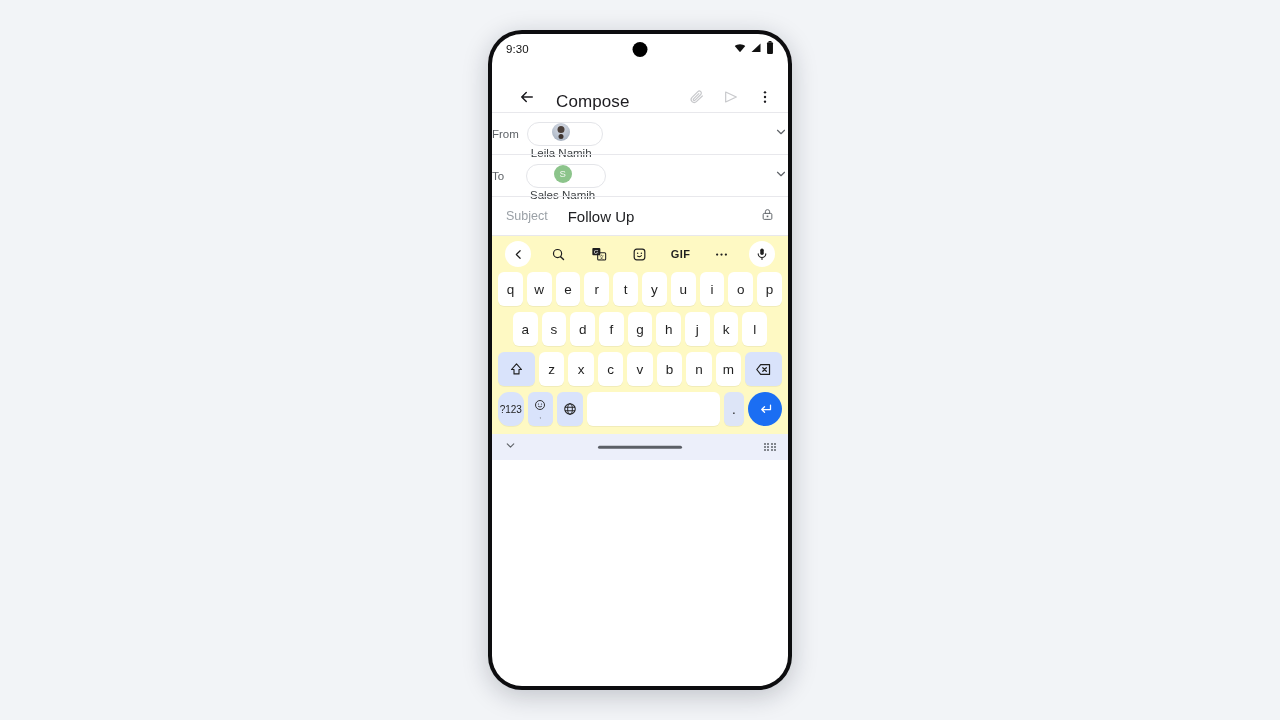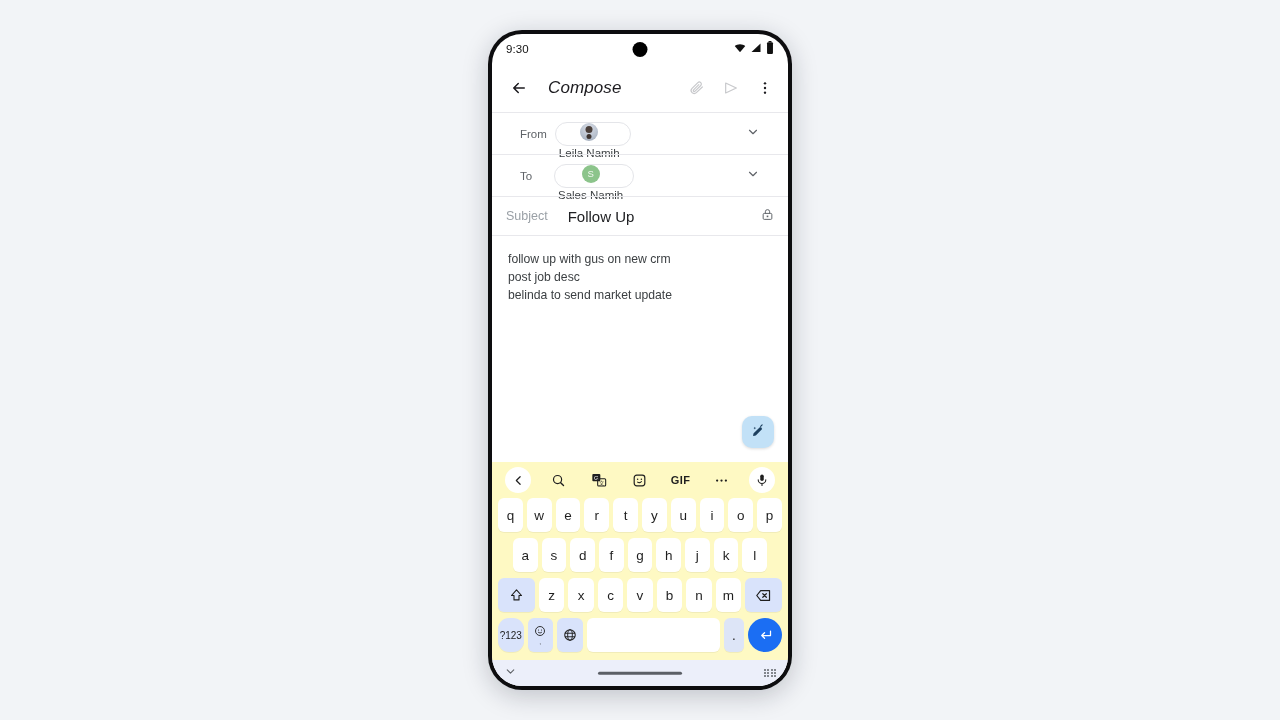--- a/index.html
+++ b/index.html
@@ -46,43 +46,42 @@
     width: 15px; height: 15px; border-radius: 50%;
     background: #000;
   }
   .status-icons {
     margin-left: auto; display: flex; align-items: center; gap: 4px;
   }
 
   
   .appbar {
     height: 48px; flex: none;
-    display: flex; align-items: center;
-    padding: 0 8px 0 12px;
+    display: flex; align-items: flex-end;
+    padding: 0 8px 0 20px;
     gap: 10px;
-    font-style: italic;
   }
   .appbar-title {
     font-size: 17px; color: #1c1b1f; letter-spacing: .1px;
     margin-left: 4px;
   }
   .appbar-actions {
     margin-left: auto; display: flex; align-items: center; gap: 4px;
   }
   .icon-btn {
     width: 30px; height: 30px;
     display: flex; align-items: center; justify-content: center;
     border-radius: 50%;
     background: none; border: none; cursor: pointer;
   }
 
   
   .field-row {
     display: flex; align-items: center;
-    padding: 0 28px;
+    padding: 0 0;
     height: 42px; flex: none;
     border-top: 1px solid #e8e8ec;
     gap: 8px;
   }
   .field-label {
     font-size: 11.5px; color: #5f6368; min-width: 26px;
   }
   .chip {
     display: inline-flex; align-items: center;
     gap: 6px;
@@ -308,33 +307,20 @@
         <span class="subject-value">Follow Up</span>
         <span class="subject-lock">
           <svg width="13" height="13" viewBox="0 0 24 24">
               <rect x="4" y="10" width="16" height="11" rx="2" fill="none" stroke="#5f6368" stroke-width="1.8"></rect>
               <path d="M8 10V7a4 4 0 0 1 8 0v3" fill="none" stroke="#5f6368" stroke-width="1.8"></path>
               <rect x="10.5" y="14" width="3" height="3" fill="#5f6368"></rect>
             </svg>
         </span>
       </div>
 
-      <div class="body-area">
-        <div class="body-line">follow up with gus on new crm</div>
-        <div class="body-line">post job desc</div>
-        <div class="body-line">belinda to send market update</div>
-        <button class="fab">
-          <span>
-            <svg width="16" height="16" viewBox="0 0 24 24">
-              <path fill="none" stroke="#1c3f5e" stroke-width="1.7" stroke-linecap="round" stroke-linejoin="round" d="m5.5 18.5 11-11m-11 11 2.6-.5 9.2-9.2-2-2-9.2 9.2-.6 2.5zM16 5l2.2-2.2"></path>
-              <path fill="#1c3f5e" d="M7.2 5.6 7.8 7l1.4.6-1.4.6-.6 1.4-.6-1.4L5.2 7.6 6.6 7z"></path>
-            </svg>
-          </span>
-        </button>
-      </div>
 
       <div class="keyboard">
         <div class="kb-toolbar">
           <button class="kb-tool circle">
             <svg width="13" height="13" viewBox="0 0 24 24">
                 <path fill="none" stroke="#1f1f1f" stroke-width="2.2" stroke-linecap="round" stroke-linejoin="round" d="m15 5-7 7 7 7"></path>
               </svg>
           </button>
           <button class="kb-tool">
             <svg width="15" height="15" viewBox="0 0 24 24">

